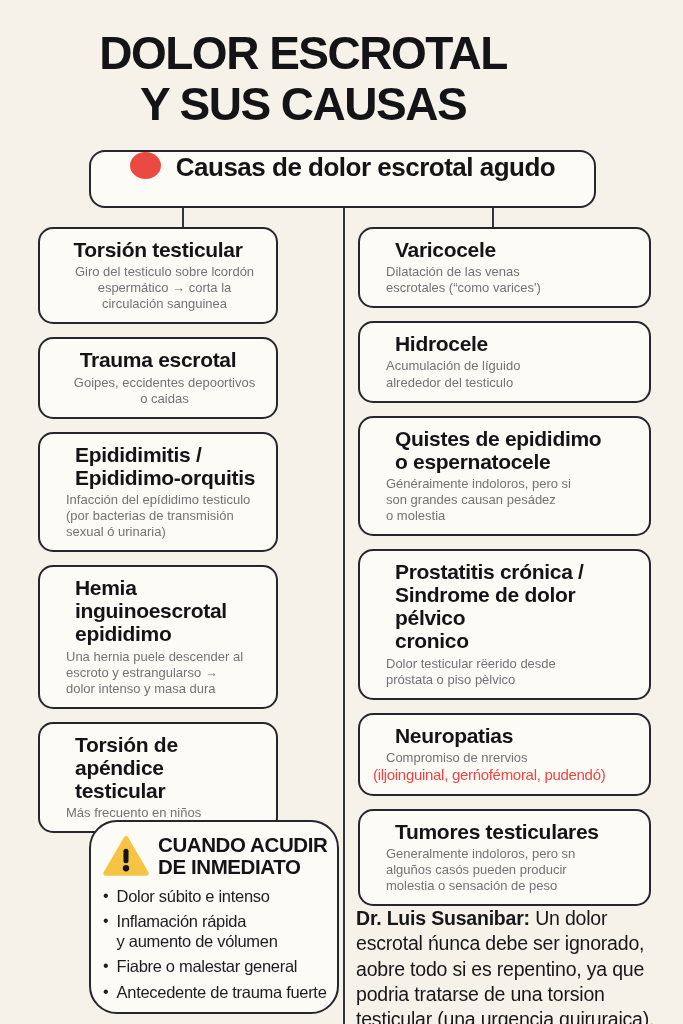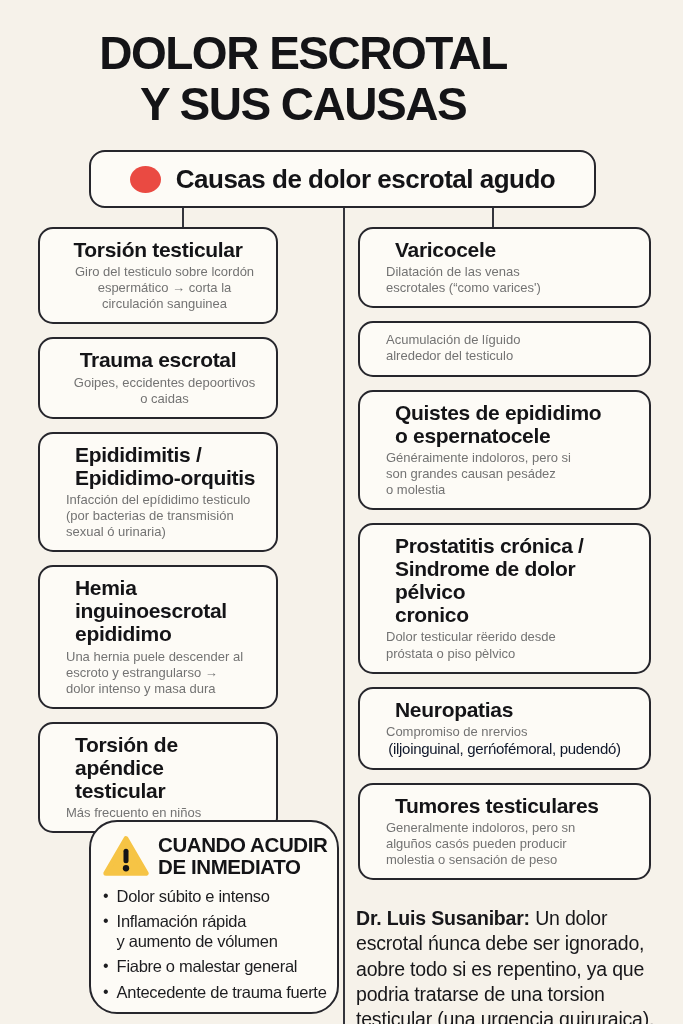--- a/index.html
+++ b/index.html
@@ -8,42 +8,42 @@
     background:#f6f2ea;color:#17171a;
     font-family:"Liberation Sans",sans-serif;
   }
   .main-title{
     position:absolute;top:28px;left:0;width:606px;text-align:center;
     font-size:46px;font-weight:900;letter-spacing:-1.5px;line-height:1.1;color:#141417;
   }
   .header-box{
     position:absolute;left:89px;top:150px;width:507px;height:58px;box-sizing:border-box;
     background:#fdfbf6;border:2px solid #26262c;border-radius:16px;
-    display:flex;align-items:center;justify-content:center;gap:15px;
+    display:flex;justify-content:center;gap:15px;
   }
   .red-dot{width:31px;height:27px;border-radius:50%;background:#ea4a42;flex:0 0 auto;}
   .header-label{font-size:26px;font-weight:800;letter-spacing:-0.5px;color:#141417;}
   .line{position:absolute;background:#34353c;}
   .trunk{left:343px;top:208px;width:2px;height:816px;}
   .stub-left{left:182px;top:208px;width:2px;height:20px;}
   .stub-right{left:492px;top:208px;width:2px;height:20px;}
   .col{position:absolute;display:flex;flex-direction:column;gap:13px;}
   .col-left{left:38px;top:227px;width:240px;}
   .col-right{left:358px;top:227px;width:293px;}
   .box{
     box-sizing:border-box;background:#fdfbf6;border:2px solid #26262c;border-radius:15px;
     padding:9px 13px 10px 13px;
   }
   .b-title{
     font-size:21px;font-weight:800;line-height:1.1;letter-spacing:-0.3px;color:#141417;
     white-space:pre-line;margin-bottom:3px;
   }
   .indent{padding-left:22px;}
   .b-body{font-size:13px;line-height:1.24;color:#737373;white-space:pre-line;margin-left:13px;}
-  .b-note{font-size:15px;line-height:1.2;color:#0f172a;white-space:pre-line;letter-spacing:-0.3px;text-align:center;}
+  .b-note{font-size:15px;line-height:1.2;color:#ef4444;white-space:pre-line;letter-spacing:-0.3px;}
   .center{text-align:center;}
   .center .b-title{padding-left:0;}
   .warning-box{
     position:absolute;left:89px;top:820px;width:250px;height:194px;box-sizing:border-box;
     background:#fdfbf6;border:2px solid #26262c;border-radius:28px;
     padding:12px 8px 8px 12px;
   }
   .warn-head{display:flex;align-items:center;gap:9px;}
   .warn-tri{flex:0 0 auto;}
   .warn-title{font-size:20.5px;font-weight:900;line-height:1.05;letter-spacing:-0.4px;white-space:pre-line;color:#141417;}
@@ -107,20 +107,21 @@
   </div>
 </div>
 
 <div class="col col-right">
   <div class="box">
     <div class="b-title indent">Varicocele</div>
     <div class="b-body">Dilatación de las venas
 escrotales (“como varices')</div>
   </div>
   <div class="box">
+    <div class="b-title indent">Hidrocele</div>
     <div class="b-body">Acumulación de líguido
 alrededor del testiculo</div>
   </div>
   <div class="box">
     <div class="b-title indent">Quistes de epididimo
 o espernatocele</div>
     <div class="b-body">Généraimente indoloros, pero si
 son grandes causan pesádez
 o molestia</div>
   </div>

